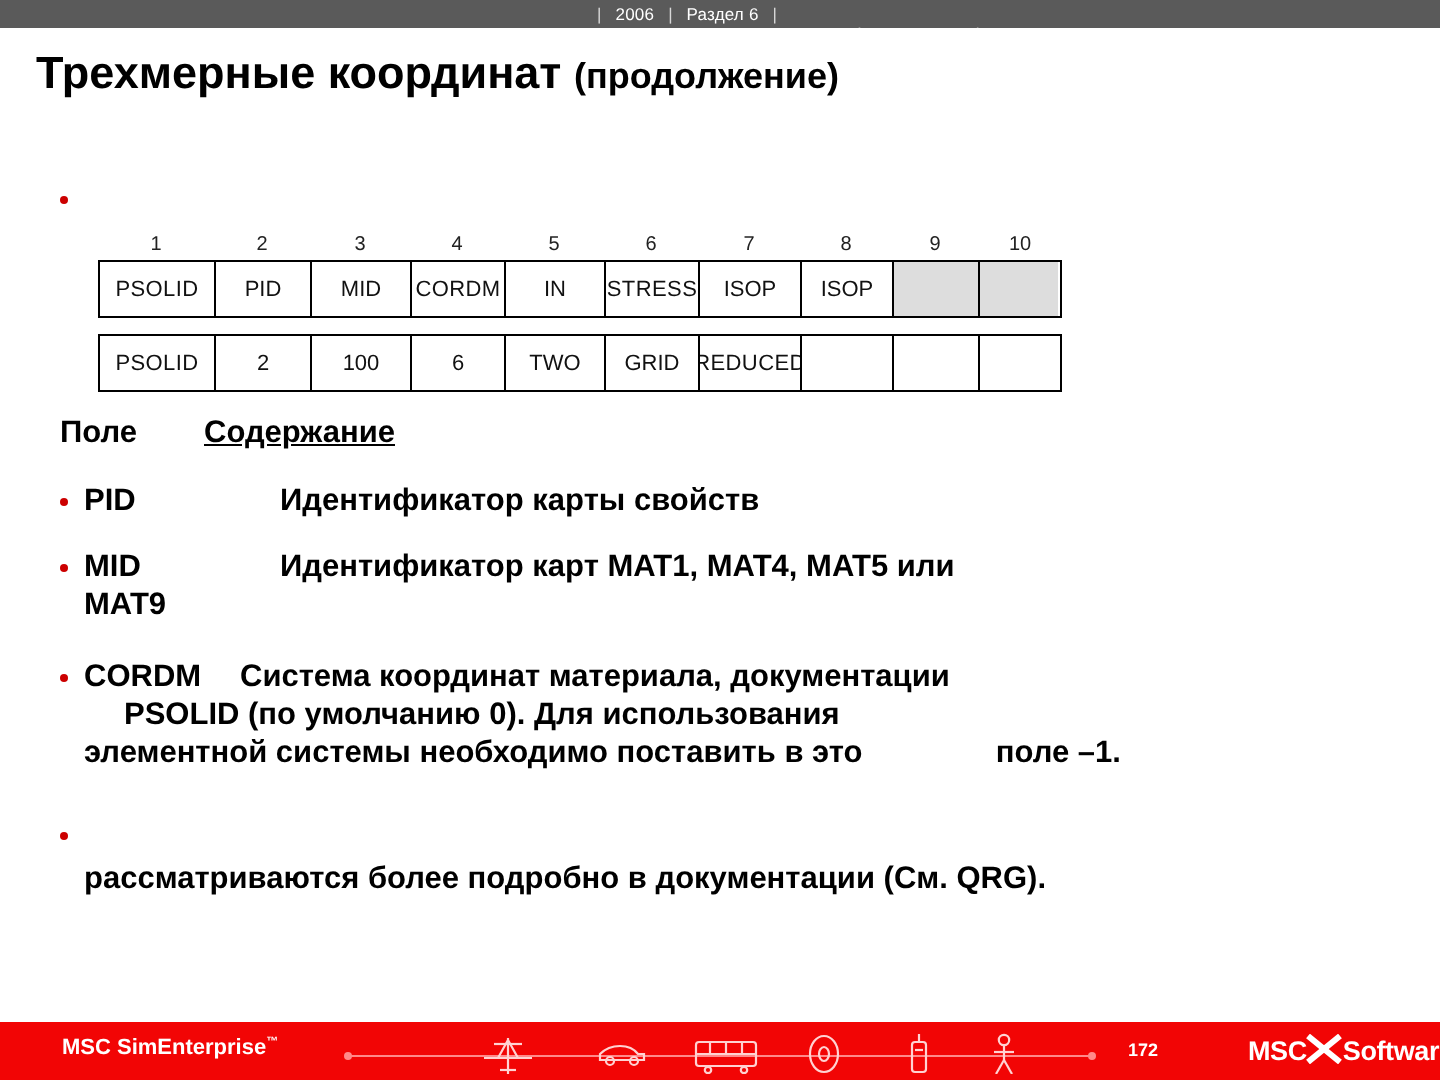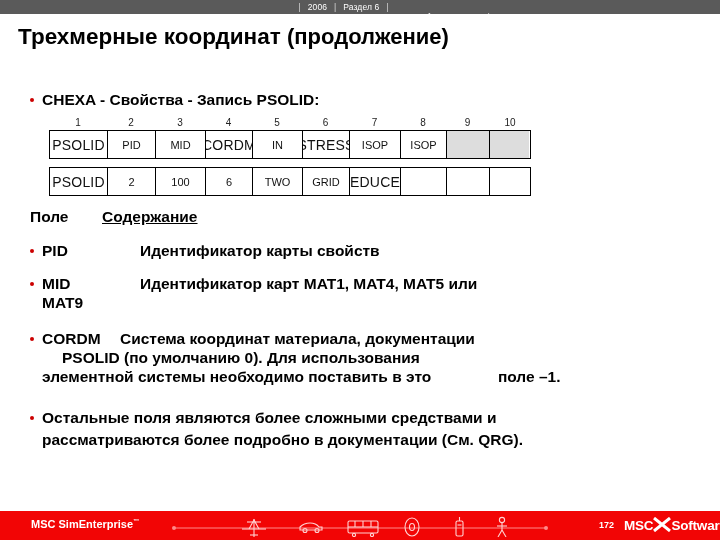--- a/index.html
+++ b/index.html
@@ -47,21 +47,21 @@
     position: absolute;
     left: 18px;
     top: 24px;
     width: 690px;
     font-size: 22.5px;
     font-weight: bold;
     color: #000000;
     white-space: nowrap;
   }
   .slide-title .subtitle {
-    font-size: 22px;
+    font-size: 18px;
     font-weight: bold;
   }
 
   .bullet-row {
     position: relative;
     padding-left: 42px;
     color: #000000;
   }
   .bullet-dot {
     position: absolute;
@@ -113,21 +113,21 @@
     box-sizing: border-box;
     display: flex;
     align-items: center;
     justify-content: center;
     font-size: 11px;
     color: #111;
     overflow: hidden;
     white-space: nowrap;
   }
   .cell:last-child { border-right: none; }
-  .cell.small { font-size: 14px; letter-spacing: 0.2px; }
+  .cell.small { font-size: 11px; letter-spacing: 0.2px; }
   .cell.shaded { background: #dddddd; }
 
   
   .field-head {
     position: absolute;
     left: 30px;
     top: 208px;
     font-size: 15.5px;
     font-weight: bold;
   }
@@ -170,21 +170,21 @@
     left: 31px;
     top: 9px;
     color: #ffffff;
     font-size: 11px;
     font-weight: bold;
     white-space: nowrap;
   }
   .footer-left sup { font-size: 6px; vertical-align: super; }
   .footer-page {
     position: absolute;
-    left: 599px;
+    left: 564px;
     top: 11px;
     color: #ffffff;
     font-size: 9px;
     font-weight: bold;
   }
   .footer-logo {
     position: absolute;
     left: 624px;
     top: 8px;
     color: #ffffff;
@@ -215,21 +215,20 @@
   <span class="hb-text hb-strong">MSC.Software Corporation</span>
 </div>
 
 <div class="slide-title">
   <span>Трехмерные координат</span>
   <span class="subtitle">(продолжение)</span>
 </div>
 
 <div class="bullet-row lvl1 b-chexa" style="position:absolute; left:0; top:86px; width:720px;">
   <span class="bullet-dot"></span>
-  <span>CHEXA  - Свойства - Запись PSOLID:</span>
 </div>
 
 <div class="card-wrap">
   <div class="colnum-row">
     <span class="colnum" style="width:58px">1</span>
     <span class="colnum" style="width:48px">2</span>
     <span class="colnum" style="width:50px">3</span>
     <span class="colnum" style="width:47px">4</span>
     <span class="colnum" style="width:50px">5</span>
     <span class="colnum" style="width:47px">6</span>
@@ -291,21 +290,20 @@
   <span>PSOLID (по умолчанию 0). Для использования</span>
 </div>
 <div class="lvl1 blk" style="top:367px; padding-left:42px;">
   <span>элементной системы необходимо поставить в это</span>
   <span style="display:inline-block;width:58px"></span>
   <span>поле –1.</span>
 </div>
 
 <div class="bullet-row lvl1 blk" style="top:408px;">
   <span class="bullet-dot"></span>
-  <span>Остальные поля являются более сложными средствами и</span>
 </div>
 <div class="lvl1 blk" style="top:430px; padding-left:42px;">
   <span>рассматриваются более подробно в документации (</span><span class="ital">См. QRG</span><span>).</span>
 </div>
 
 <div class="footer">
   <div class="footer-line"></div>
 
   <div class="footer-left">
     <span>MSC SimEnterprise</span><sup>™</sup>

